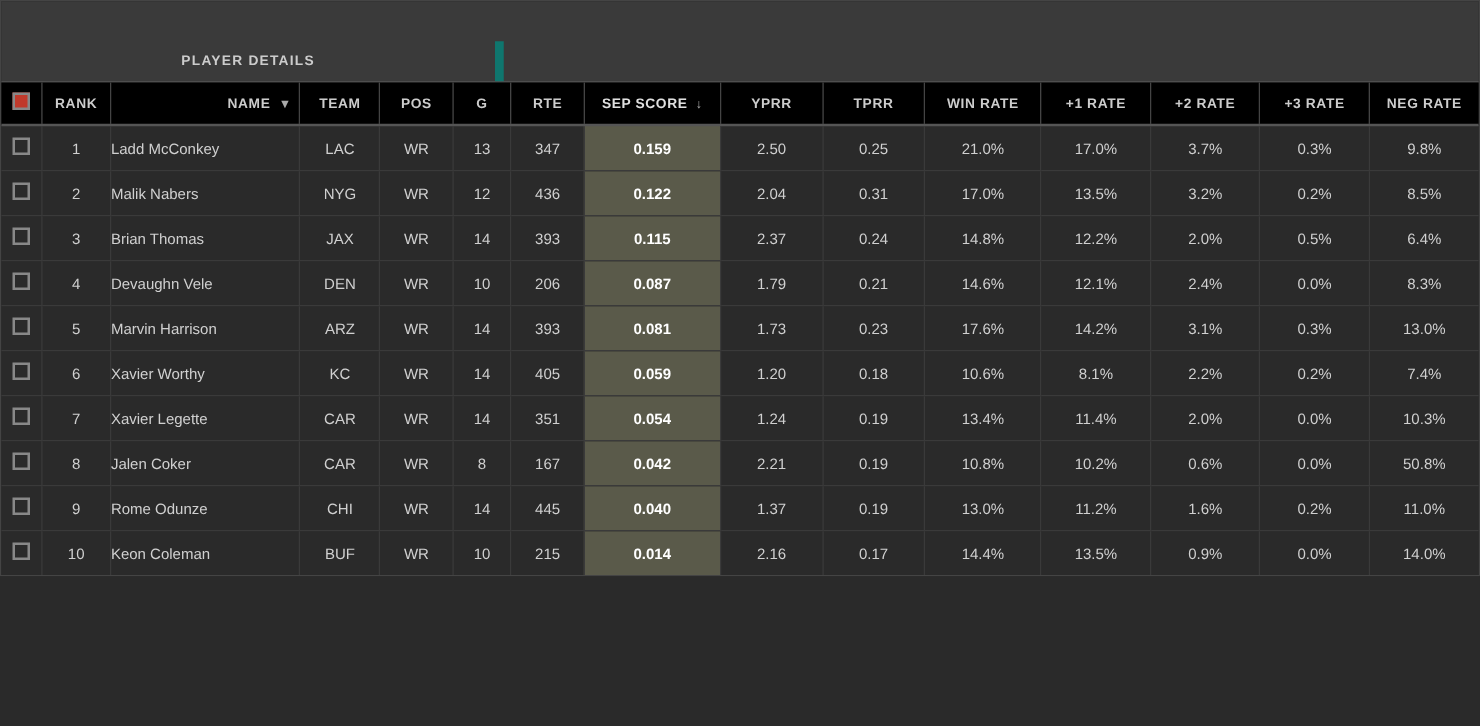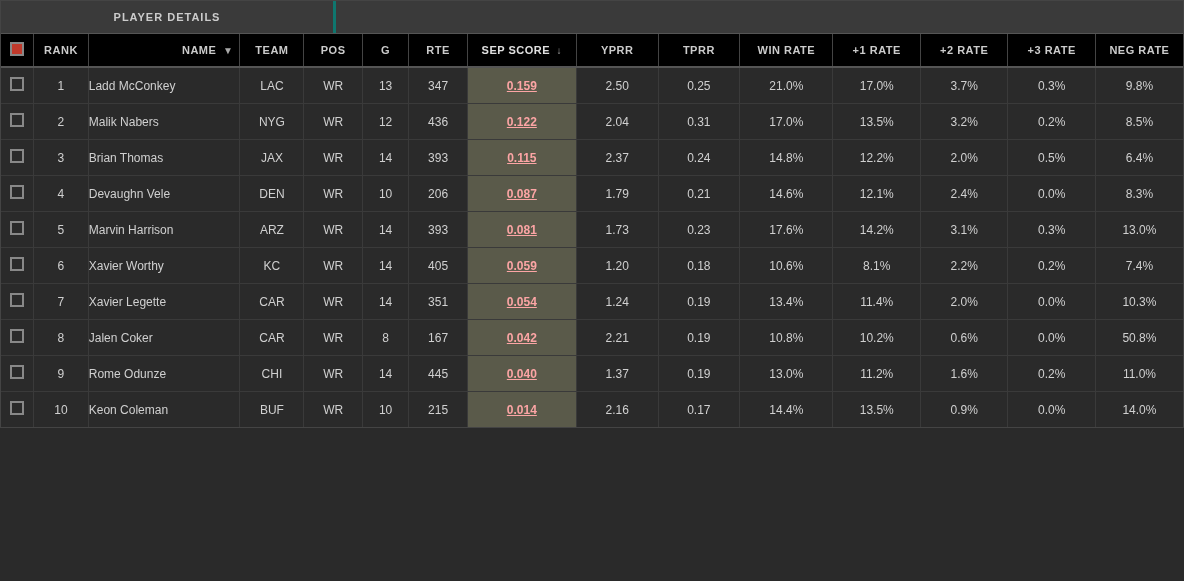--- a/index.html
+++ b/index.html
@@ -22,22 +22,23 @@
     .section-header {
       text-align: center;
       padding: 10px 0;
       font-size: 11px;
       font-weight: bold;
       letter-spacing: 1px;
       color: #ccc;
       text-transform: uppercase;
     }
     .section-player-details {
-      width: 335px;
-      border-right: 3px solid #0f766e;
+      width: 402px;
+      border-right: 7px solid #0f766e;
+      margin-top: 32px;
     }
     .section-overall {
       flex: 1;
     }
     table {
       width: 100%;
       border-collapse: collapse;
     }
     thead tr {
       background: #000000;
@@ -64,23 +65,22 @@
       color: #d0d0d0;
       font-size: 12px;
     }
     td:last-child { border-right: none; }
     tr:last-child td { border-bottom: none; }
     tbody tr {
       background: #2a2a2a;
     }
     .sep-score-cell {
       background: #5a5a4a !important;
-      color: #fca5a5;
+      color: #ffffff;
       font-weight: bold;
-      text-decoration: underline;
     }
     .checkbox-cell {
       width: 28px;
       text-align: center;
     }
     .checkbox {
       width: 14px;
       height: 14px;
       border: 2px solid #888;
       display: inline-block;

